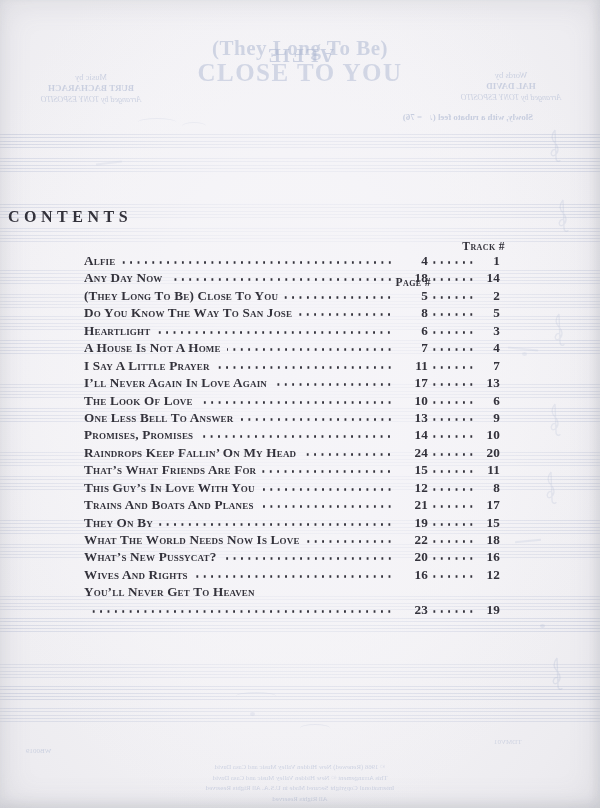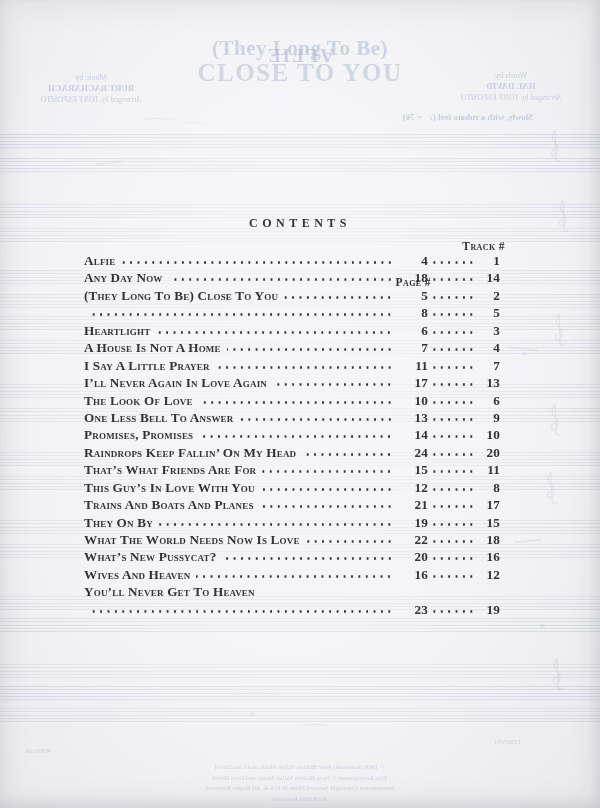--- a/index.html
+++ b/index.html
@@ -38,22 +38,22 @@
   .g-credit .a{font-style:italic;font-size:8px;}
   .g-credit-left{left:16px;top:72px;width:150px;}
   .g-credit-right{left:428px;top:70px;width:166px;}
   .g-tempo{left:392px;top:112px;width:152px;font-weight:700;font-size:8.8px;transform:scaleX(-1);opacity:.6;text-align:center;}
   .g-copy{left:0;right:0;top:762px;text-align:center;font-size:6.8px;line-height:1.55;transform:scaleX(-1);opacity:.5;}
   .g-code-left{left:26px;top:747px;font-size:7px;transform:scaleX(-1);opacity:.5;}
   .g-code-right{left:494px;top:738px;font-size:7px;transform:scaleX(-1);opacity:.45;}
   
   .content{position:absolute;inset:0;z-index:5;color:var(--ink);}
   .page-title{
-    position:absolute;top:200px;left:0;right:0;margin:16px;text-align:center;
-    font-size:12px;font-weight:700;letter-spacing:4.5px;color:var(--ink);
+    position:absolute;top:200px;left:0;right:0;margin:8px;
+    font-size:16px;font-weight:700;letter-spacing:4.5px;color:var(--ink);
   }
   .cols-header{
     position:absolute;left:84px;top:240px;width:416px;height:16px;
     font-weight:700;font-size:11.5px;font-variant:small-caps;letter-spacing:.4px;
   }
   .cols-header .hpage{position:absolute;right:69px;margin-top:36px;}
   .cols-header .htrack{position:absolute;right:-5px;}
   .toc{position:absolute;left:84px;top:253px;width:416px;}
   .row{display:flex;align-items:baseline;height:17.45px;font-weight:700;font-size:13.2px;font-variant:small-caps;letter-spacing:.2px;white-space:nowrap;}
   .row .t{flex:0 0 auto;}
@@ -191,20 +191,21 @@
           <span class="tk">14</span>
         </div>
         <div class="row">
           <span class="t">(They Long To Be) Close To You</span>
           <span class="dots"></span>
           <span class="pg">5</span>
           <span class="dots2"></span>
           <span class="tk">2</span>
         </div>
         <div class="row">
+          <span class="t">Do You Know The Way To San Jose</span>
           <span class="dots"></span>
           <span class="pg">8</span>
           <span class="dots2"></span>
           <span class="tk">5</span>
         </div>
         <div class="row">
           <span class="t">Heartlight</span>
           <span class="dots"></span>
           <span class="pg">6</span>
           <span class="dots2"></span>
@@ -295,21 +296,21 @@
           <span class="tk">18</span>
         </div>
         <div class="row">
           <span class="t">What’s New Pussycat?</span>
           <span class="dots"></span>
           <span class="pg">20</span>
           <span class="dots2"></span>
           <span class="tk">16</span>
         </div>
         <div class="row">
-          <span class="t">Wives And Heaven</span>
+          <span class="t">Wives And Rights</span>
           <span class="dots"></span>
           <span class="pg">16</span>
           <span class="dots2"></span>
           <span class="tk">12</span>
         </div>
         <div class="row">
           <span class="t">You’ll Never Get To Heaven</span>
         </div>
         <div class="row">
           <span class="dots"></span>

